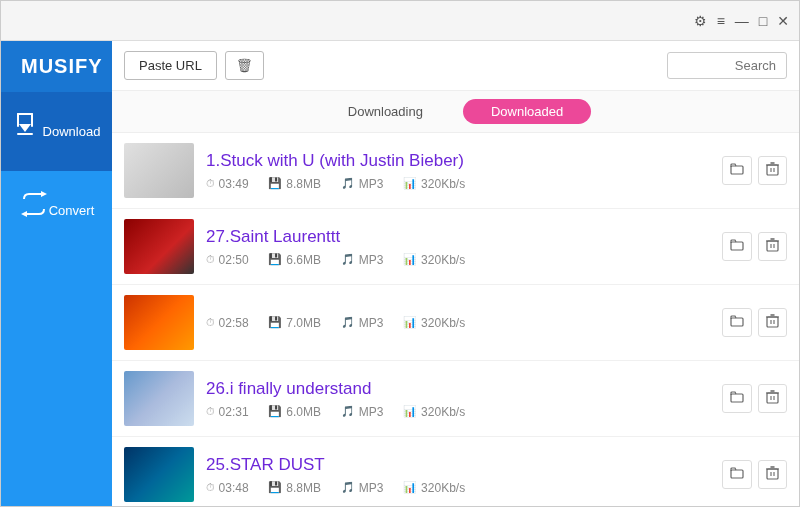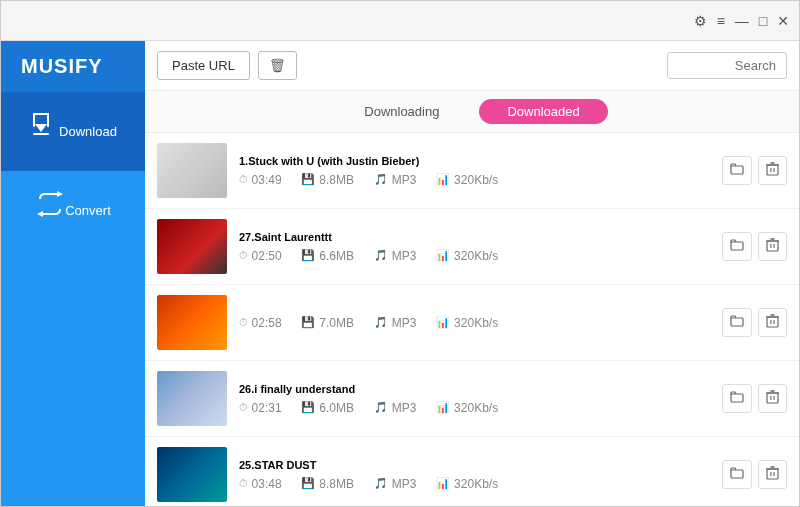--- a/index.html
+++ b/index.html
@@ -49,21 +49,21 @@
 
     
     .main-layout {
       display: flex;
       flex: 1;
       overflow: hidden;
     }
 
     
     .sidebar {
-      width: 144px;
+      width: 111px;
       background: #2196F3;
       display: flex;
       flex-direction: column;
       align-items: stretch;
       flex-shrink: 0;
     }
 
     .sidebar-title {
       color: #fff;
       font-size: 20px;
@@ -213,23 +213,23 @@
       justify-content: center;
       font-size: 10px;
       color: #999;
     }
 
     .song-info {
       flex: 1;
     }
 
     .song-title {
-      font-size: 11px;
-      font-weight: 700;
-      color: #000000;
+      font-size: 17px;
+      font-weight: 400;
+      color: #6d28d9;
       margin-bottom: 6px;
     }
 
     .song-meta {
       display: flex;
       gap: 20px;
       color: #888;
       font-size: 12px;
     }
 

